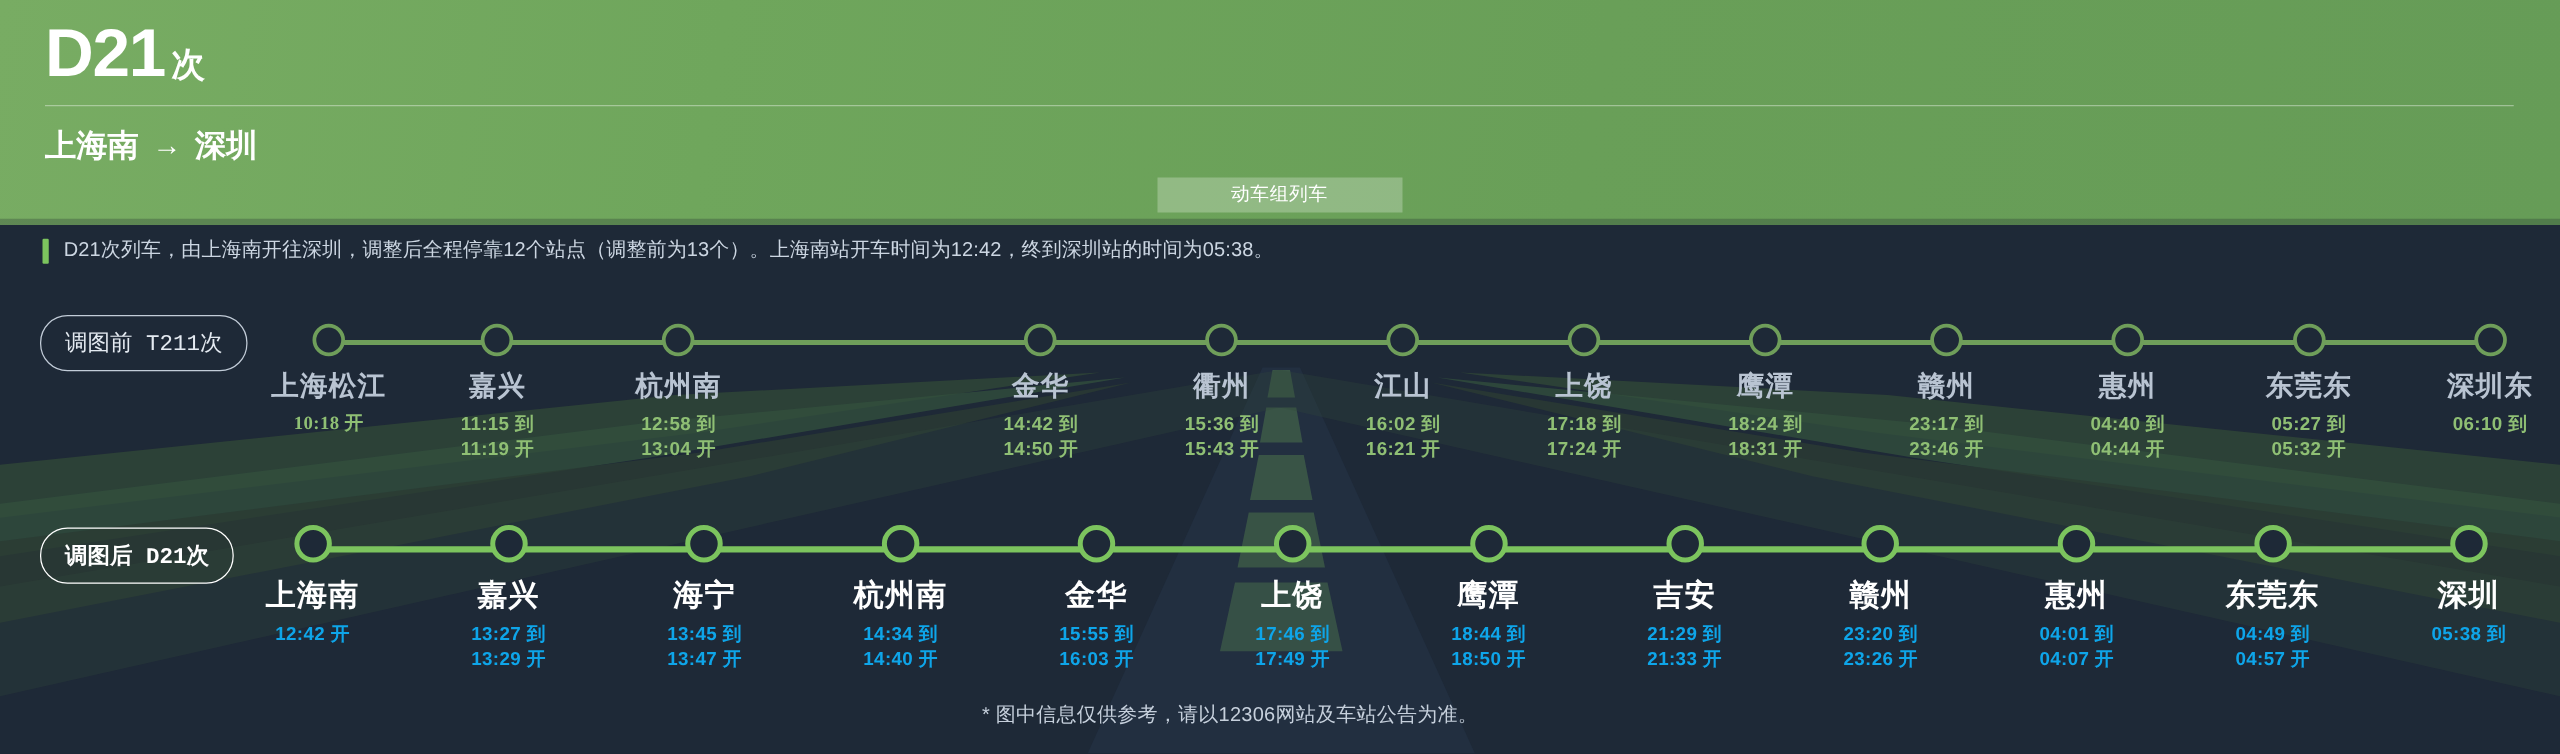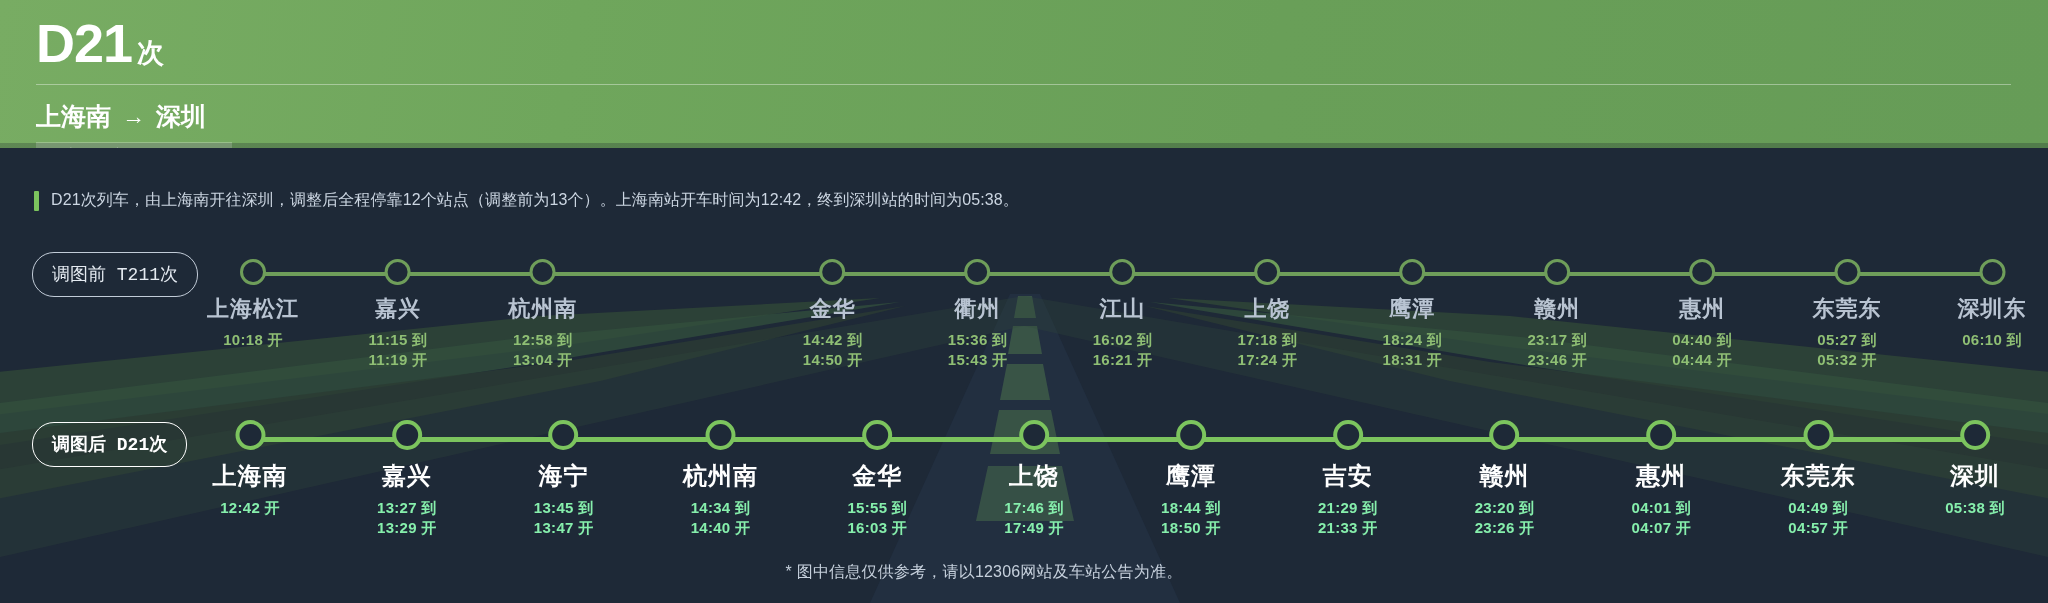--- a/index.html
+++ b/index.html
@@ -6,23 +6,24 @@
   html, body { width:2048px; height:603px; }
   body {
     background:#1e2937;
     font-family:"Liberation Sans","DejaVu Sans",sans-serif;
     overflow:hidden;
     position:relative;
   }
 
   
   .header {
-    position:absolute; left:0; top:0; width:2048px; height:148px;
+    position:absolute; left:0; top:0; width:2048px; height:180px;
     background:linear-gradient(100deg,#78ac63 0%,#6fa65c 28%,#699f58 62%,#669c57 100%);
     overflow:hidden;
+    text-align:center;
   }
   .header::after{
     content:""; position:absolute; left:0; right:0; bottom:0; height:5px;
     background:rgba(20,28,40,.25);
   }
   .hdr-inner { position:absolute; left:36px; top:0; }
   .train-no {
     margin-top:14px;
     font-size:54px; font-weight:bold; color:#ffffff;
     letter-spacing:-1px; line-height:1.08;
@@ -96,21 +97,21 @@
   .stn-name {
     margin-top:9px;
     font-size:22px; font-weight:bold; color:#b9c4d2; letter-spacing:1px;
   }
   .row-after .stn-name { font-size:24px; color:#ffffff; margin-top:10px; }
 
   .stn-times { margin-top:6px; }
   .stn-times div {
     font-size:15px; color:#8fbf74; font-weight:bold; line-height:1.32; letter-spacing:.3px;
   }
-  .row-after .stn-times div { color:#86efac; font-size:15px; }
+  .row-after .stn-times div { color:#0ea5e9; font-size:15px; }
 
   
   .footer {
     position:absolute; left:0; top:562px; width:1968px;
     text-align:center;
     font-size:16px; color:#c6d0dc; letter-spacing:.2px;
   }
 </style>
 </head>
 <body>
@@ -158,21 +159,21 @@
     <polygon points="1024,120 2088,300 2088,390 1024,150" fill="#31493c" opacity="0.30"></polygon>
     <polygon points="1024,120 -40,300 -40,390 1024,150" fill="#31493c" opacity="0.30"></polygon>
   </svg>
 </div>
 
 <div class="row row-before">
   <div class="row-tag">调图前 T211次</div>
   <div class="track">
     <div class="line" id="line-before" style="left: 253px; width: 1739px;"></div>
     <div class="stations" id="stations-before">
-        <div class="stn" style="left: 253px;">
+        <div class="stn" style="left: 263px; font-family: Liberation Serif, serif;">
           <div class="dot"></div>
           <div class="stn-name">上海松江</div>
           <div class="stn-times">
             <div>10:18 开</div>
           </div>
         </div>
         <div class="stn" style="left: 397.917px;">
           <div class="dot"></div>
           <div class="stn-name">嘉兴</div>
           <div class="stn-times">

